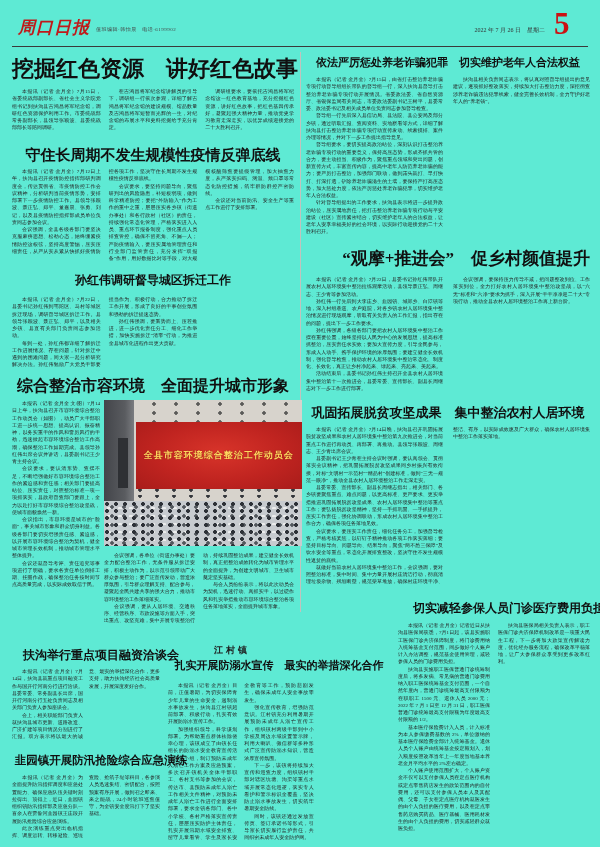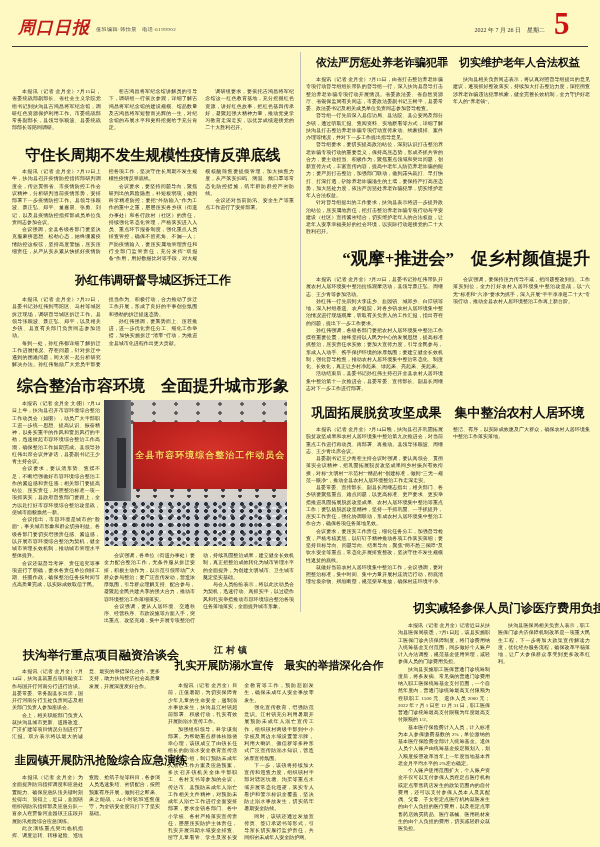--- a/index.html
+++ b/index.html
@@ -1,16 +1,16 @@
 <!DOCTYPE html>
 <html><head>
 <meta charset="utf-8">
 <style>
   html,body{margin:0;padding:0;background:#9a9a9a;}
-  .page{position:relative;width:600px;height:847px;background:#fef9c3;overflow:hidden;
+  .page{position:relative;width:600px;height:847px;background:#5eead4;overflow:hidden;
         font-family:"Liberation Serif",serif;color:#1c1c1c;}
   .abs{position:absolute;}
   
   .masthead{font-size:17px;font-weight:bold;color:#c01a1a;font-style:italic;letter-spacing:1px;}
   .mast-info{font-size:5px;color:#444;letter-spacing:.5px;}
   .section-head{display:flex;align-items:center;justify-content:center;gap:16px;}
   .section-head .vbar{width:1px;height:26px;background:#2a2a2a;}
   .section-title{font-size:22px;letter-spacing:9px;color:#111;font-weight:bold;}
   .date-line{font-size:6px;color:#333;text-align:right;}
   .page-num{font-size:31px;font-weight:bold;color:#cc1212;line-height:1;}
@@ -59,20 +59,21 @@
   <div class="abs masthead" style="left:18px;top:16px;">周口日报</div>
   <div class="abs mast-info" style="left:96px;top:26px;">值班编辑·韩怡晨　电话·6199902</div>
 
 
   <div class="abs date-line" style="left:440px;top:26px;width:105px;">2022 年 7 月 26 日　星期二</div>
   <div class="abs page-num" style="left:554px;top:8px;">5</div>
 
   <div class="abs hrule" style="left:12px;top:46px;width:576px;"></div>
   <div class="abs vdiv" style="left:300px;top:52px;height:560px;"></div>
 
+  <div class="abs t t-serif" style="left:12px;top:54px;width:282px;font-size:22px;">挖掘红色资源　讲好红色故事</div>
   <div class="abs bt c3" style="left:12px;top:88px;width:282px;height:53px;">
       <p>本报讯（记者 金月全）7月15日，省委统战部副部长、省社会主义学院党组书记到扶沟县吉鸿昌将军纪念馆，调研红色资源保护利用工作。市委统战部常务副部长，县领导张颖波、县委统战部部长等陪同调研。</p>
       <p>在吉鸿昌将军纪念馆讲解员的引导下，调研组一行依次参观，详细了解吉鸿昌将军纪念馆的建设规模、馆品数量及吉鸿昌将军短暂而光辉的一生，对纪念馆的布展水平和史料挖掘给予充分肯定。</p>
       <p>调研组要求，要依托吉鸿昌将军纪念馆这一红色教育基地，充分挖掘红色资源，讲好红色故事，把红色基因传承好，凝聚起强大精神力量，推动党史学习教育走深走实，以优异成绩迎接党的二十大胜利召开。</p>
     </div>
 
   <div class="abs t t-serif" style="left:12px;top:146px;width:282px;font-size:15px;">守住长周期不发生规模性疫情反弹底线</div>
   <div class="abs bt c3" style="left:12px;top:168px;width:282px;height:96px;">
       <p>本报讯（记者 金月全）7月12日上午，扶沟县召开疫情防控指挥部研判调度会，传达贯彻省、市疫情防控工作会议精神，分析研判当前疫情形势，安排部署下一步疫情防控工作。县领导张颖波、聂正弘、郑平、董嘉晨、张勇、刘记，以及县疫情防控指挥部成员单位负责同志参加会议。</p>
       <p>会议强调，全县各级各部门要坚决克服麻痹思想、松劲心态，始终绷紧疫情防控这根弦，坚持高度警惕，压实压细责任，从严从实从紧从快抓好疫情防控各项工作，坚决守住长周期不发生规模性疫情反弹底线。</p>
@@ -88,21 +89,21 @@
     </div>
 
   <div class="abs t t-serif" style="left:12px;top:376px;width:282px;font-size:16px;">综合整治市容环境　全面提升城市形象</div>
   <div class="abs bt" style="left:12px;top:400px;width:88px;height:232px;">
       <p>本报讯（记者 金月全 文/图）7月14日上午，扶沟县召开市容环境综合整治工作动员会（如图），动员广大干部职工进一步统一思想、提高认识、振奋精神，以务实重干的作风和雷厉风行的干劲，迅速掀起市容环境综合整治工作高潮，确保整治工作如期完成。县领导孙红伟出席会议并讲话，县委副书记王少青主持会议。</p>
       <p>会议要求，要认清形势、查摆不足，不断增强做好市容环境综合整治工作的紧迫感和责任感；相关部门要提高站位、压实责任，对照整治标准一项一项抓落实，县政府督查部门要跟上，全力以赴打好市容环境综合整治攻坚战，使城市面貌焕然一新。</p>
       <p>会议指出，市容环境是城市的“脸面”，事关城市形象和群众切身利益。各级各部门要切实增强责任感、紧迫感，以开展市容环境综合整治为契机，健全城市管理长效机制，推动城市管理水平整体提升。</p>
       <p>会议还就督导考评、责任追究等事项进行了明确，要求各责任单位倒排工期、挂图作战，确保整治任务按时间节点高质量完成，以实际成效取信于民。</p>
     </div>
 
-  <div class="abs photo" style="left:104px;top:400px;width:183px;height:146px;">
+  <div class="abs photo" style="left:104px;top:400px;width:198px;height:146px;">
     <div class="ph-ceiling"></div>
     <div class="ph-wall"></div>
     <div class="ph-wall2"></div>
     <div class="ph-screen">
       <span class="ph-banner">全县市容环境综合整治工作动员会</span>
     </div>
     <div class="ph-dais"></div>
     <div class="ph-aud"></div>
   </div>
   <div class="abs bt c2" style="left:104px;top:552px;width:190px;height:78px;">

